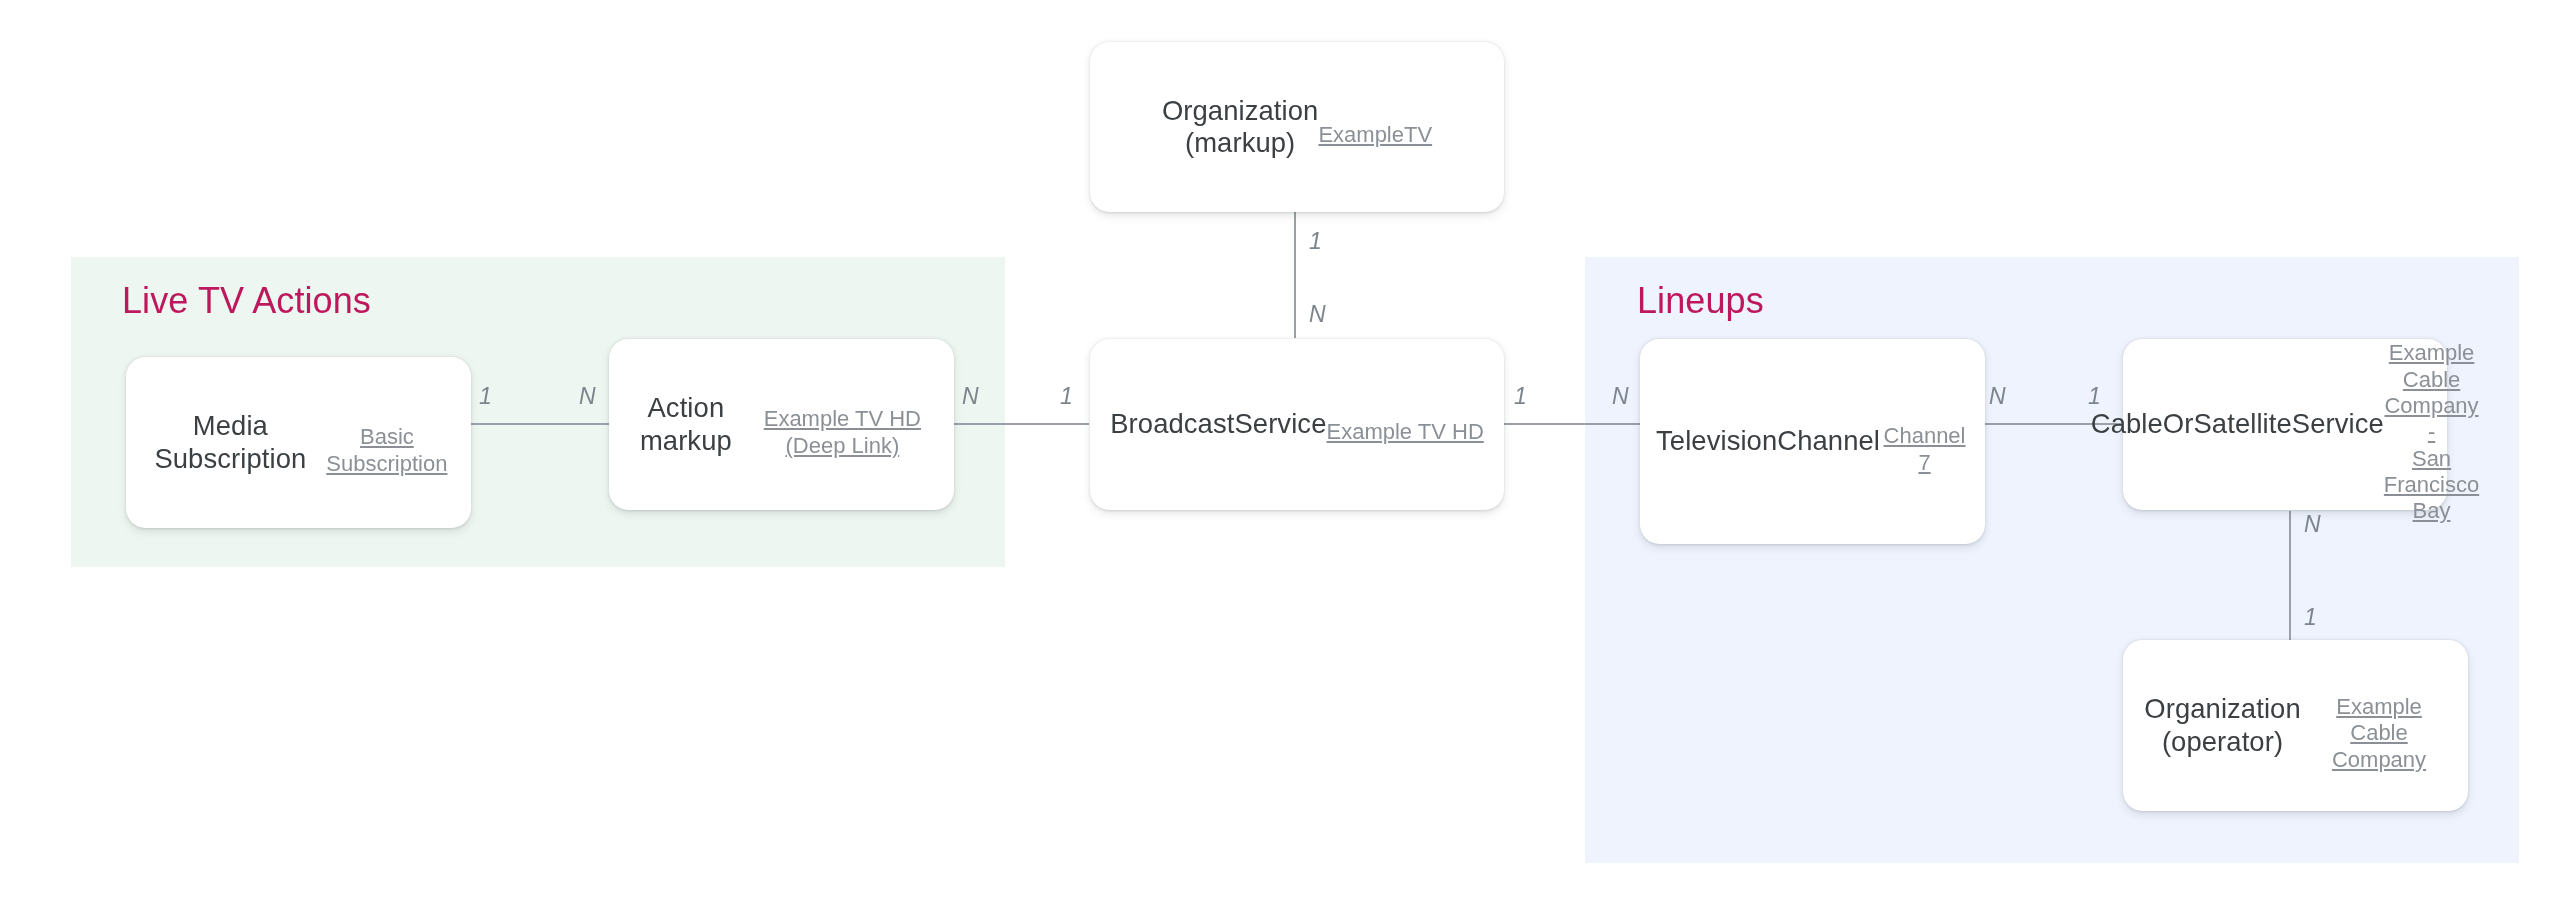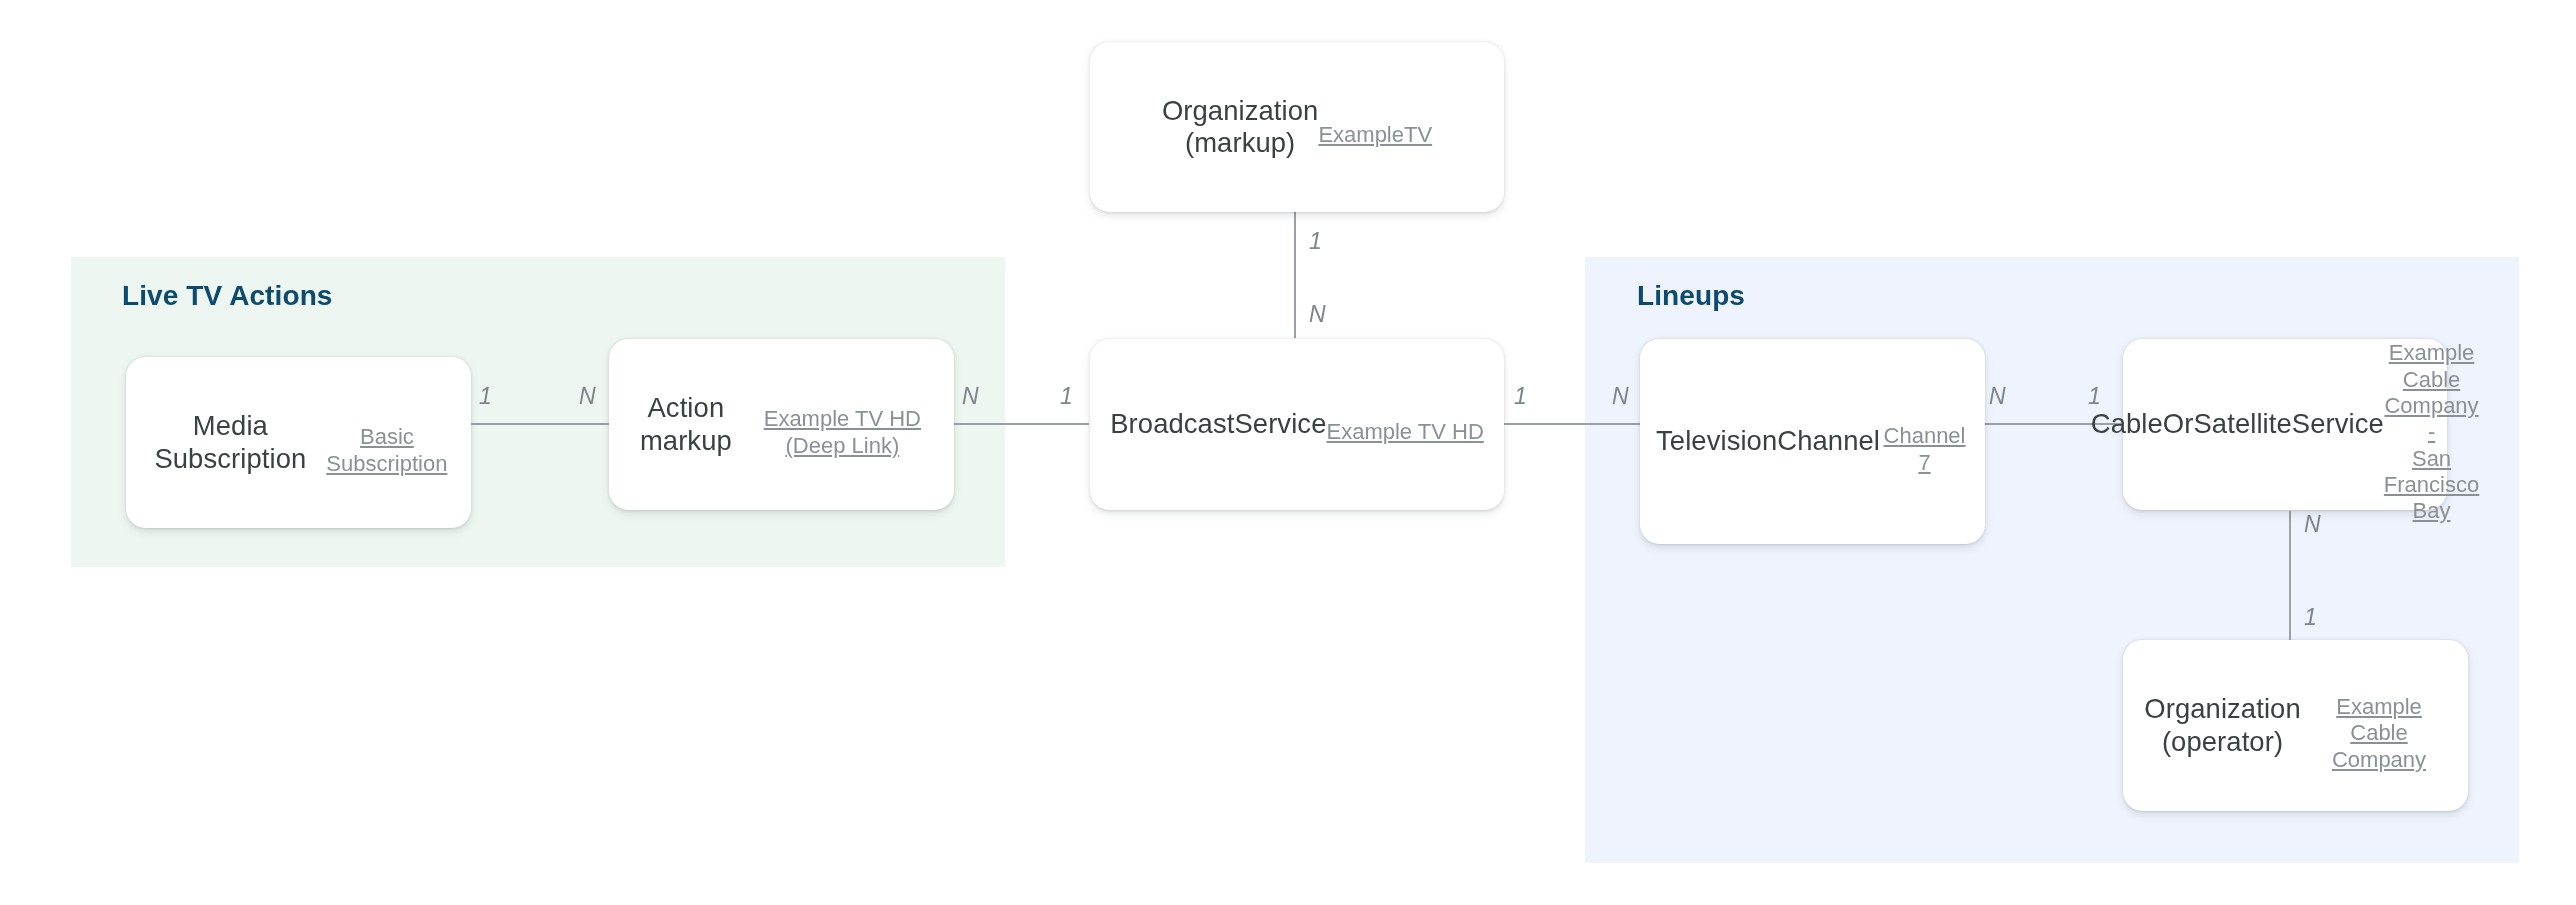--- a/index.html
+++ b/index.html
@@ -19,23 +19,23 @@
     overflow: hidden;
   }
 
   
   .group {
     position: absolute;
     box-sizing: border-box;
   }
   .group-title {
     position: absolute;
-    font-size: 28px;
-    color: #0c4a6e;
-    font-weight: 700;
+    font-size: 36px;
+    color: #be185d;
+    font-weight: 400;
     letter-spacing: 0.1px;
     white-space: nowrap;
   }
 
   
   .edge-h {
     position: absolute;
     height: 1.8px;
     background: #9aa0a6;
   }

